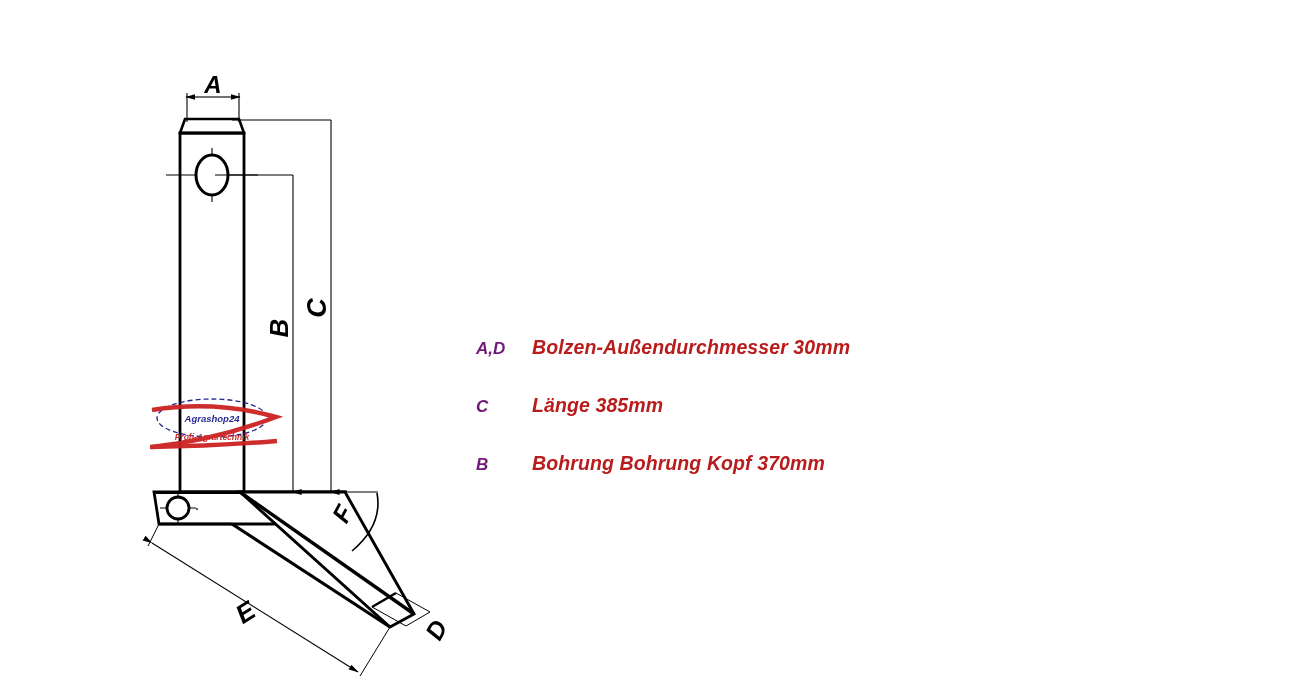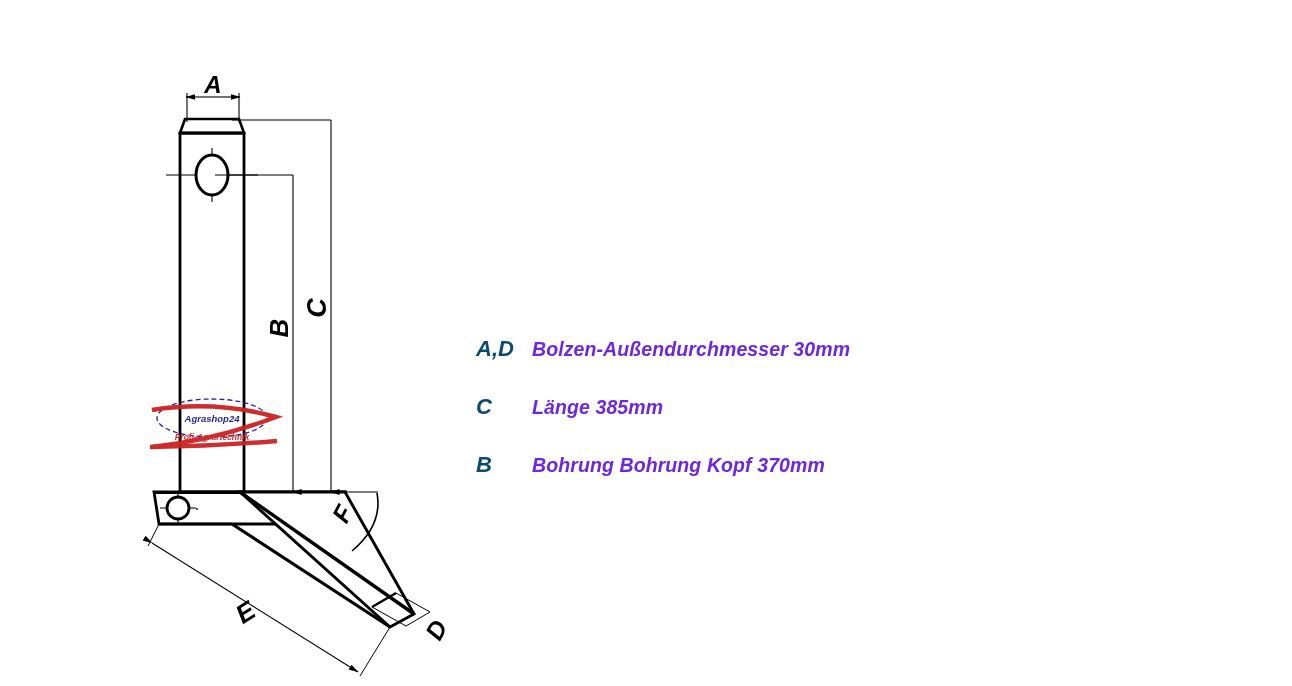--- a/index.html
+++ b/index.html
@@ -40,30 +40,30 @@
     display: flex;
     align-items: baseline;
     height: 58px;
   }
   .spec-key {
     width: 56px;
     flex: 0 0 56px;
     font-family: "Liberation Sans", sans-serif;
     font-weight: bold;
     font-style: italic;
-    font-size: 22px;
-    color: #0c4a6e;
+    font-size: 17px;
+    color: #701a75;
     white-space: nowrap;
   }
   .spec-text {
     font-family: "Liberation Sans", sans-serif;
     font-weight: bold;
     font-style: italic;
     font-size: 19.5px;
-    color: #6d28d9;
+    color: #b91c1c;
     white-space: nowrap;
     letter-spacing: 0.1px;
   }
   .dim-label {
     font-family: "Liberation Sans", sans-serif;
     font-weight: bold;
     font-style: italic;
     fill: #000000;
   }
 </style>

